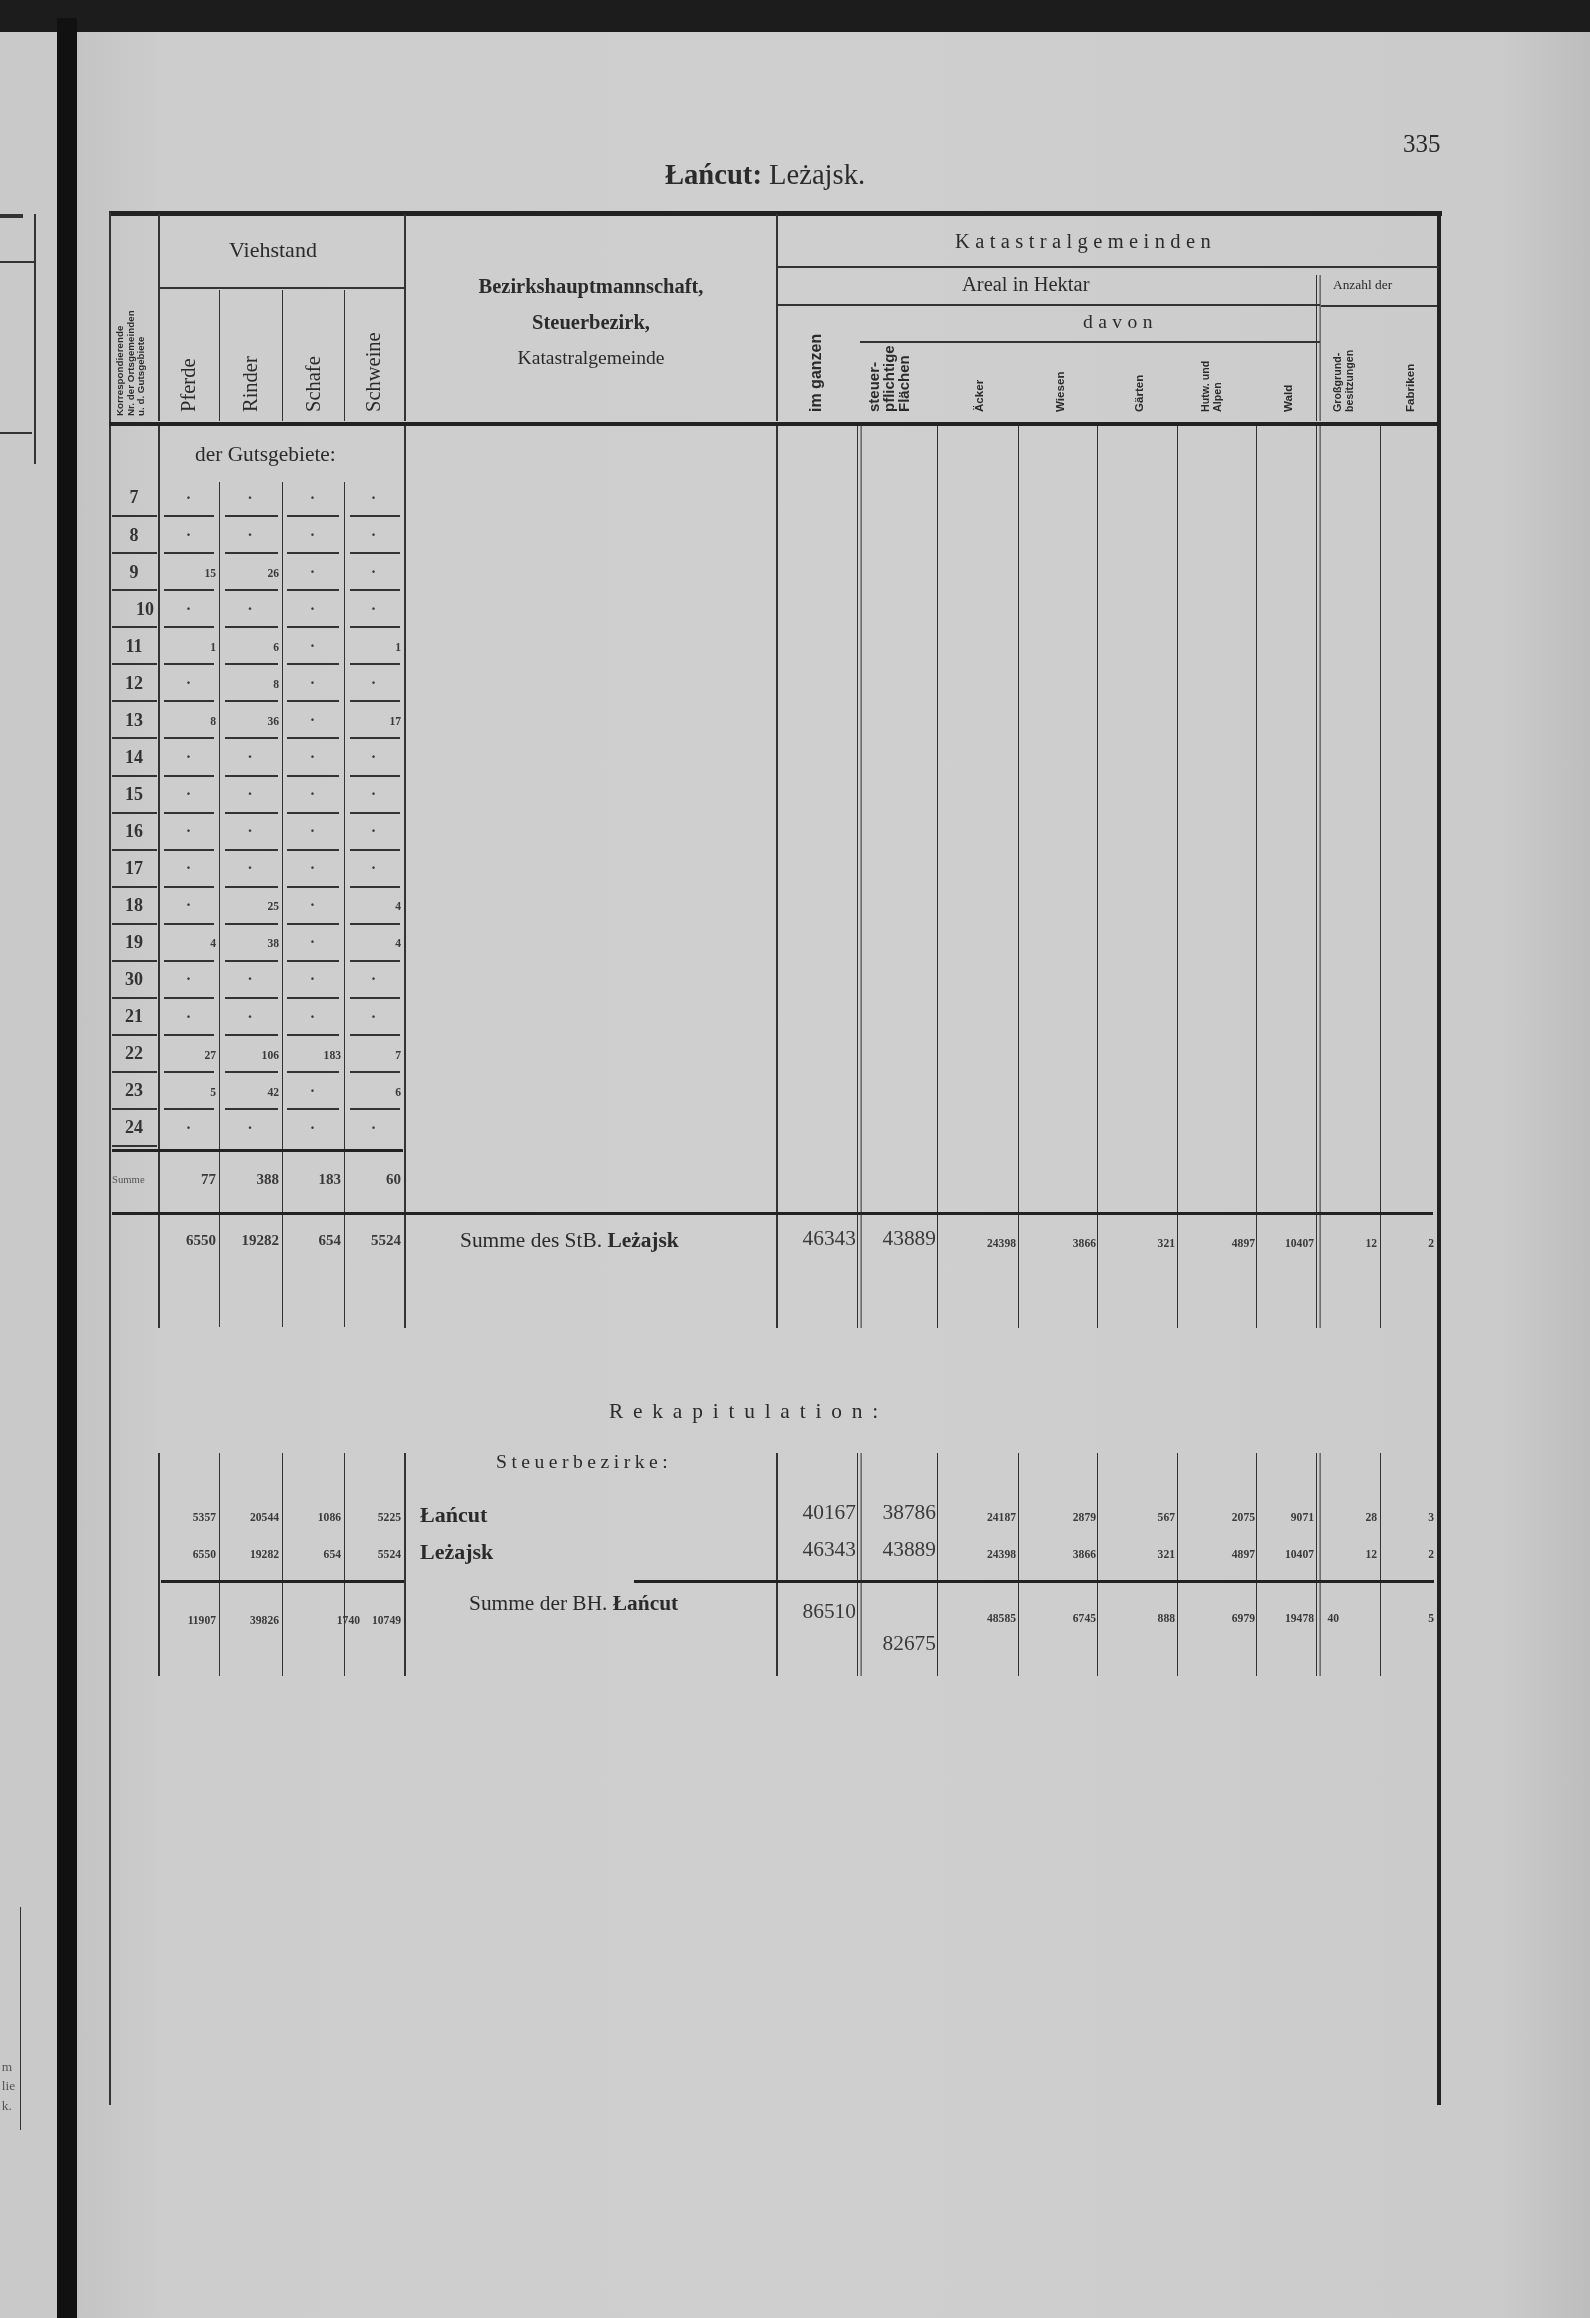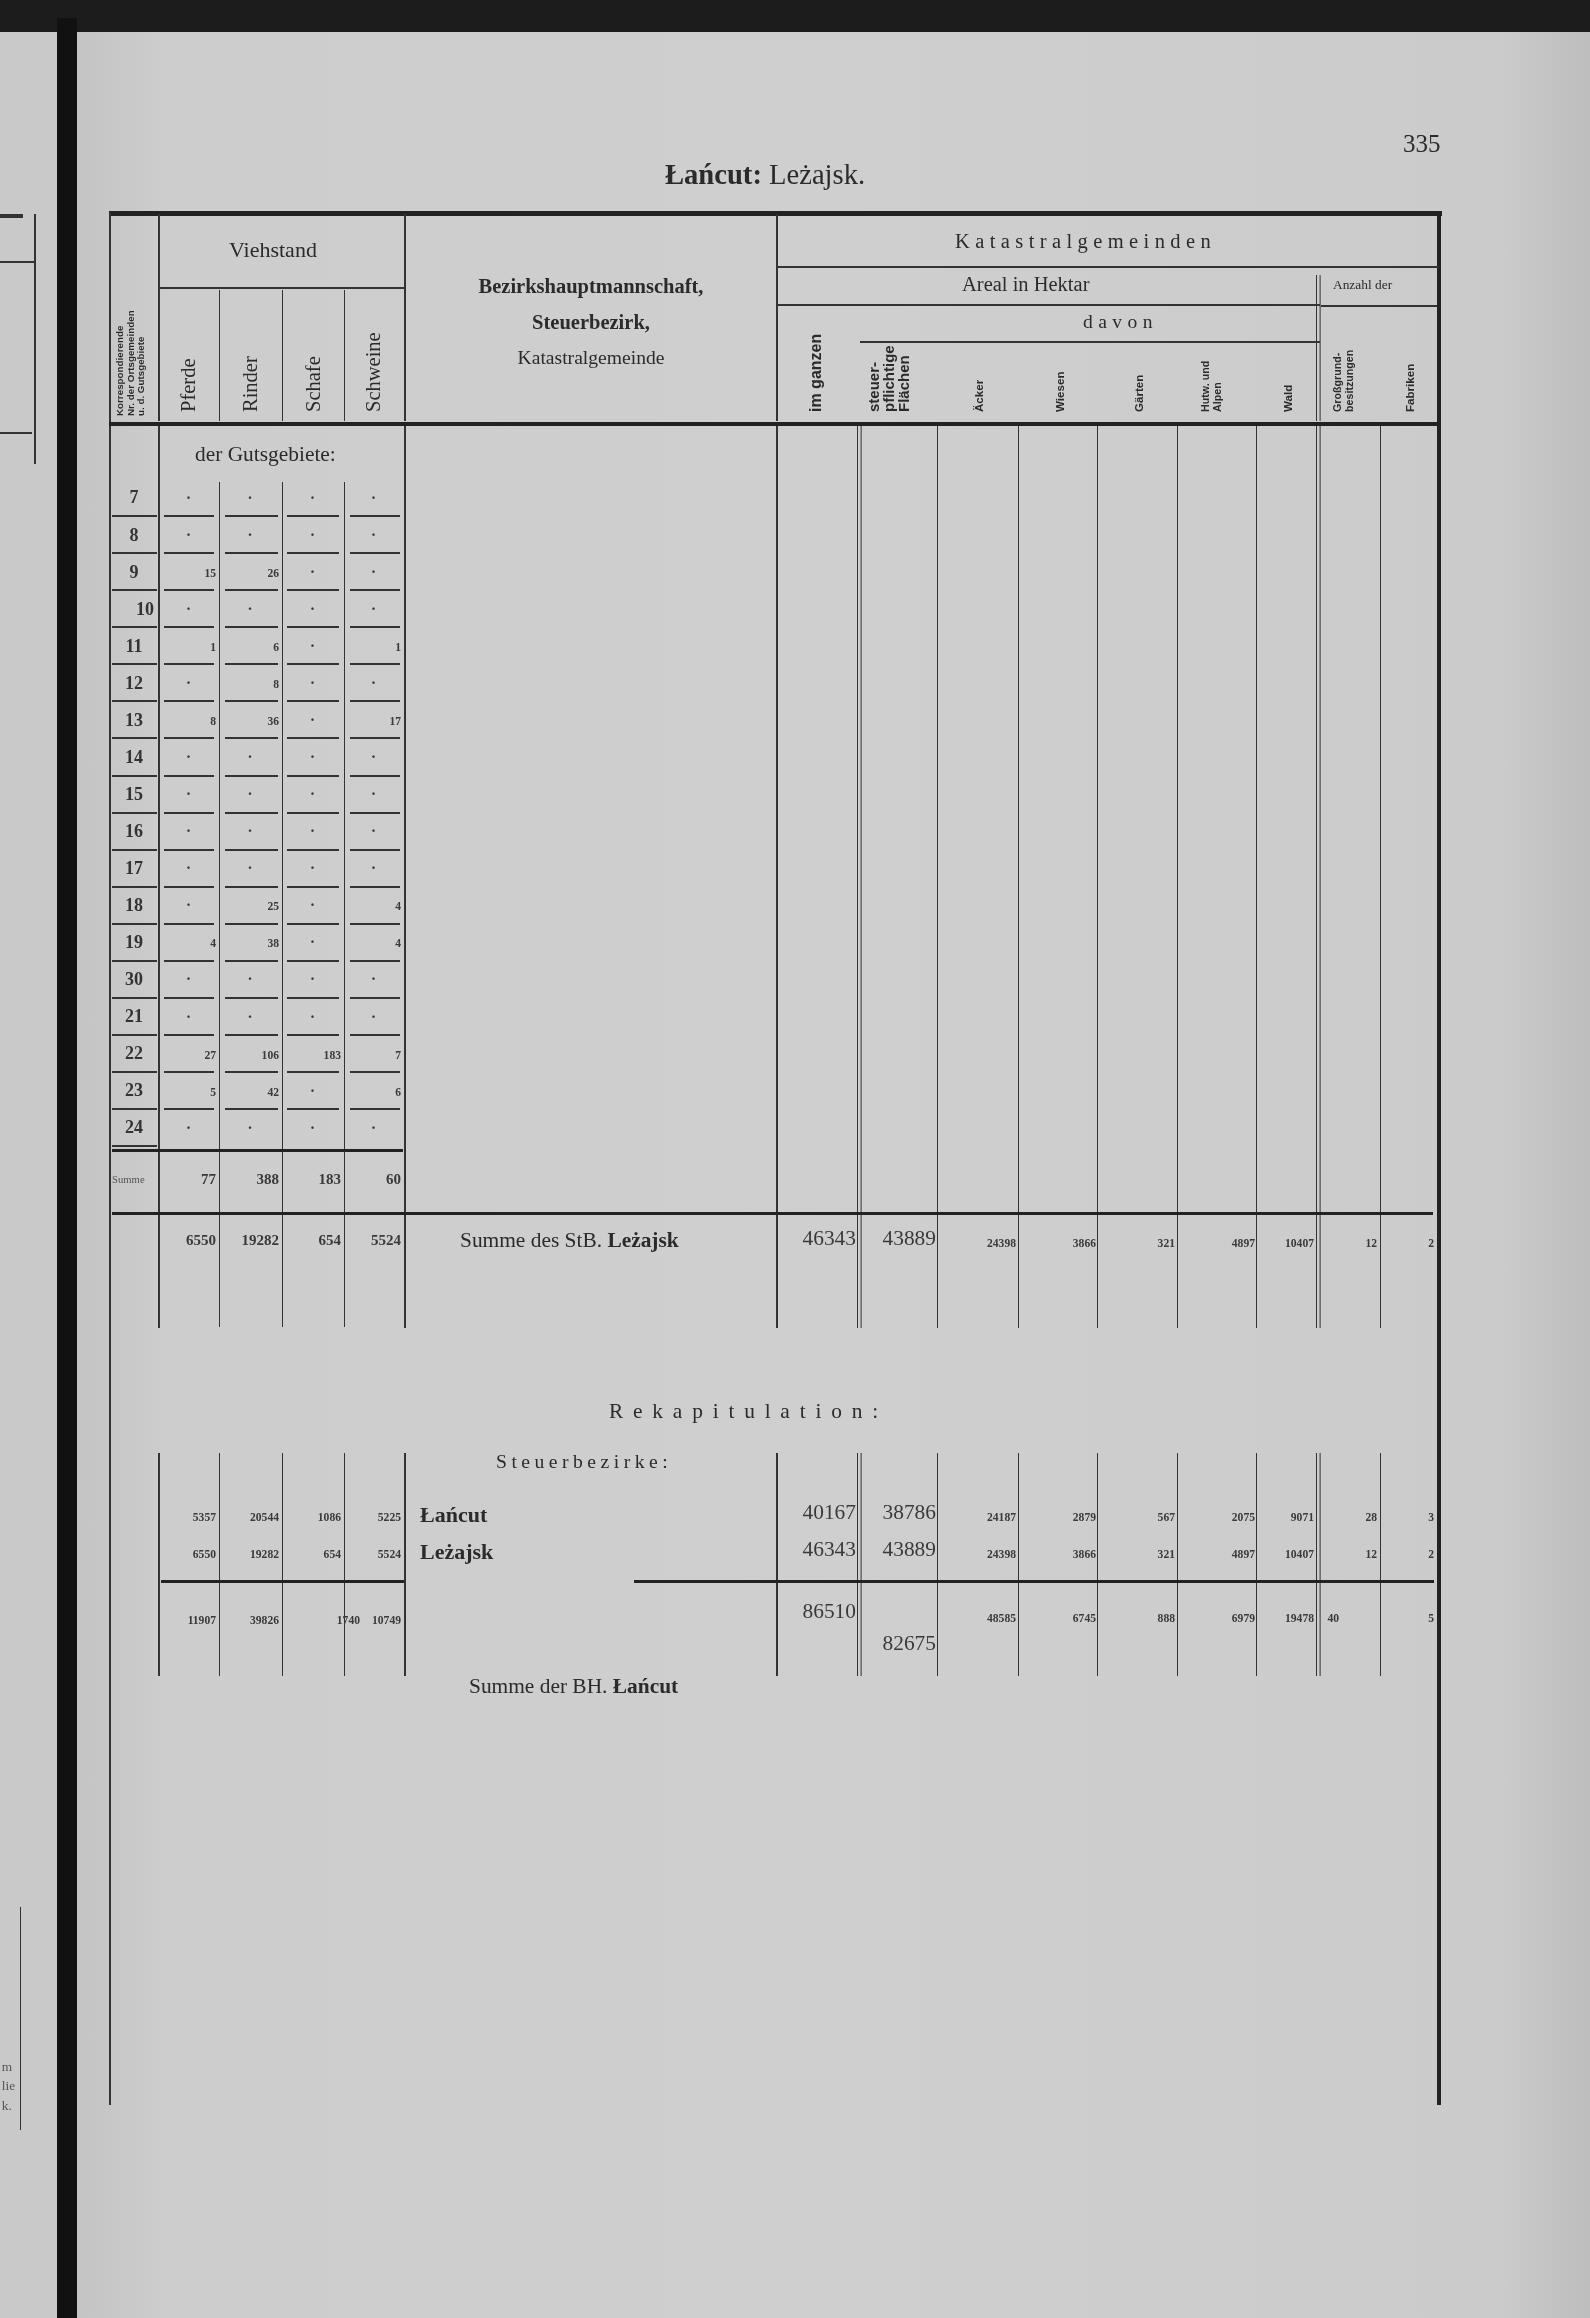--- a/index.html
+++ b/index.html
@@ -411,21 +411,21 @@
     </div>
   </div>
 
 <div class="abs hthick" style="left:161px;top:1580px;width:243px;height:2.7px"></div>
 <div class="abs hthick" style="left:634px;top:1580px;width:800px;height:2.7px"></div>
 
 <div class="num nsmall" style="left:161px;top:1614px;width:55px">11907</div>
 <div class="num nsmall" style="left:221px;top:1614px;width:58px">39826</div>
 <div class="num nsmall" style="left:284px;top:1614px;width:76px">1740</div>
 <div class="num nsmall" style="left:346px;top:1614px;width:55px">10749</div>
-<div class="t" style="left:469px;top:1674px;font-size:21.4px;">
+<div class="t" style="left:469px;top:1591px;font-size:21.4px;">
   <span>Summe der BH.</span>
   <b>Łańcut</b>
 </div>
 <div class="num nbig" style="left:779px;top:1599px;width:77px">86510</div>
 <div class="num nbig" style="left:861px;top:1631px;width:75px">82675</div>
 <div class="num nsmall" style="left:939px;top:1612px;width:77px">48585</div>
 <div class="num nsmall" style="left:1020px;top:1612px;width:76px">6745</div>
 <div class="num nsmall" style="left:1099px;top:1612px;width:76px">888</div>
 <div class="num nsmall" style="left:1179px;top:1612px;width:76px">6979</div>
 <div class="num nsmall" style="left:1258px;top:1612px;width:56px">19478</div>

